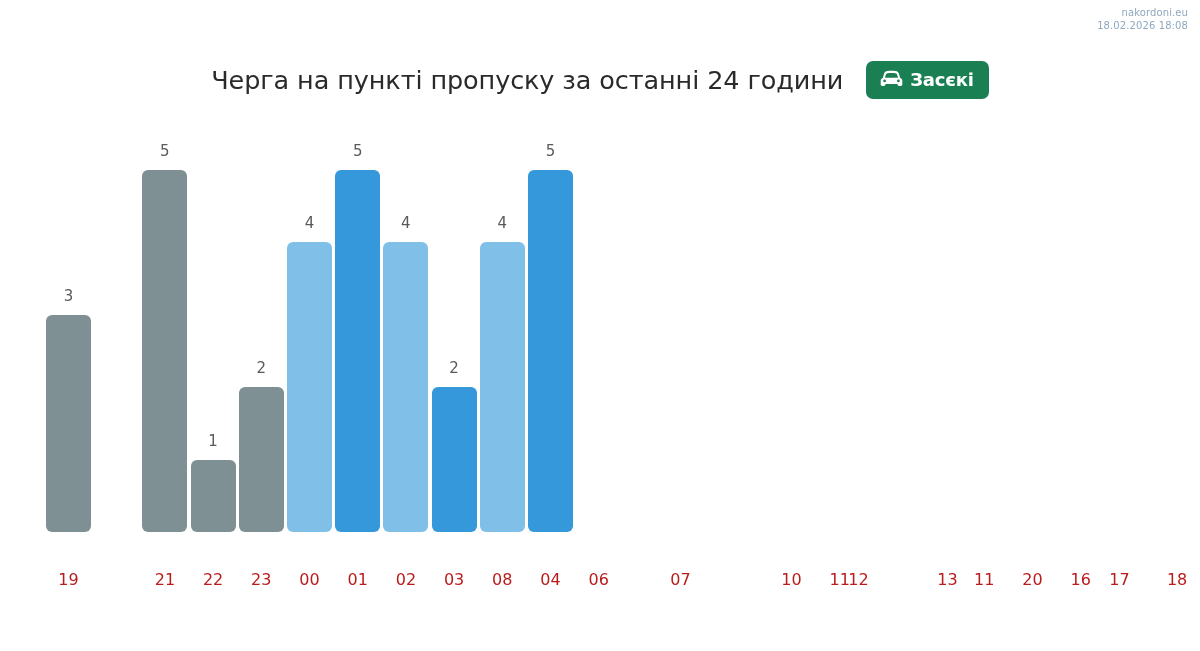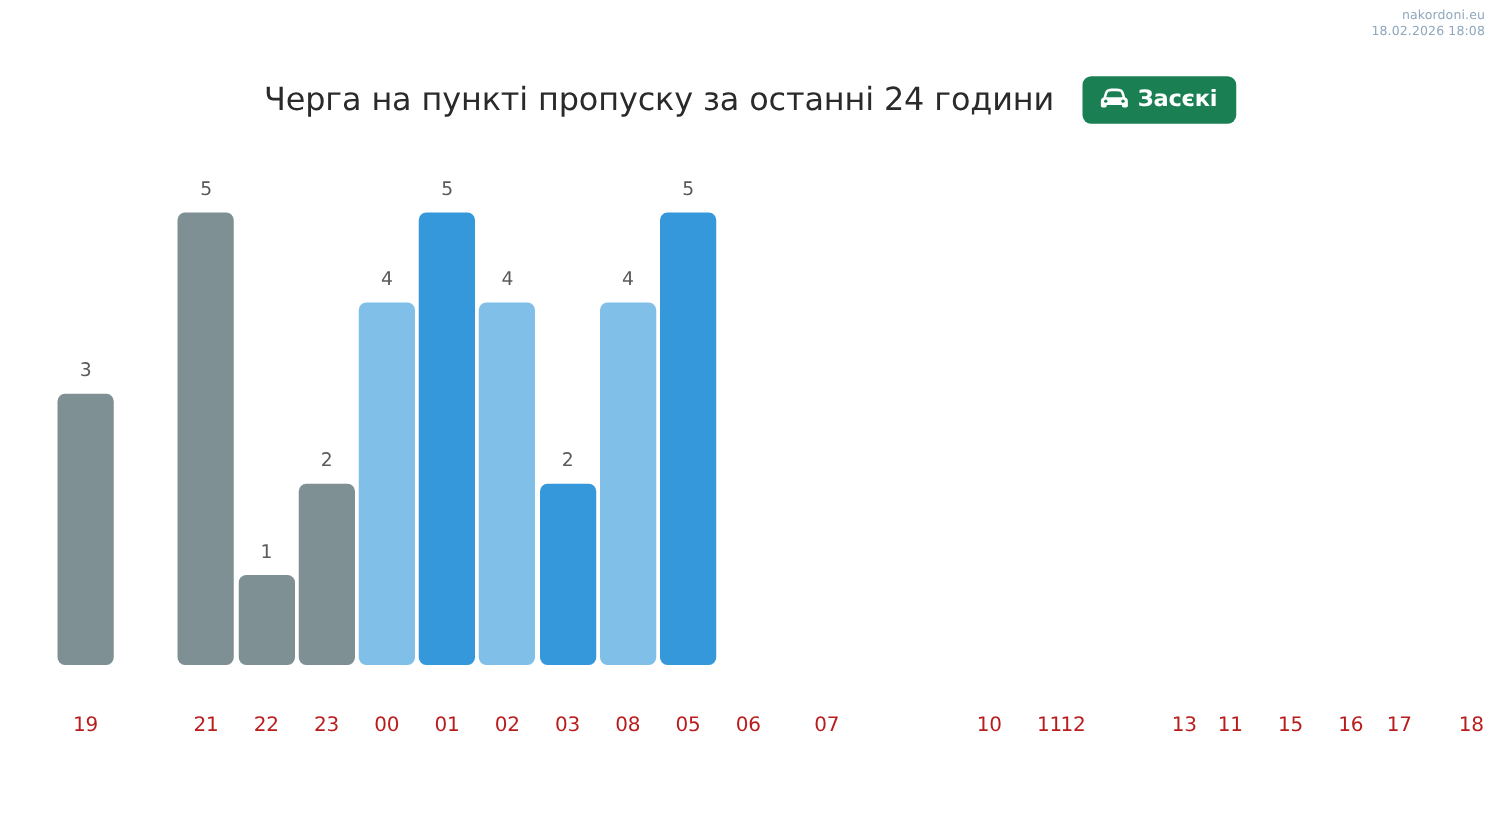--- a/index.html
+++ b/index.html
@@ -188,45 +188,45 @@
         <div class="tick-label">03</div>
       </div>
       <div class="bar-slot" style="left: 433.8px;">
         <div class="bar" style="height: 289.6px; background: rgb(128, 192, 232);"></div>
         <div class="bar-value" style="bottom: 419.6px;">4</div>
         <div class="tick-label">08</div>
       </div>
       <div class="bar-slot" style="left: 482px;">
         <div class="bar" style="height: 362px; background: rgb(52, 152, 219);"></div>
         <div class="bar-value" style="bottom: 492px;">5</div>
-        <div class="tick-label">05</div>
+        <div class="tick-label">04</div>
       </div>
       <div class="bar-slot" style="left: 530.2px;">
         <div class="tick-label">06</div>
       </div>
-      <div class="bar-slot" style="left: 593px;">
+      <div class="bar-slot" style="left: 612px;">
         <div class="tick-label">07</div>
       </div>
       <div class="bar-slot" style="left: 723px;">
         <div class="tick-label">10</div>
       </div>
       <div class="bar-slot" style="left: 771.2px;">
         <div class="tick-label">11</div>
       </div>
       <div class="bar-slot" style="left: 790px;">
         <div class="tick-label">12</div>
       </div>
       <div class="bar-slot" style="left: 879px;">
         <div class="tick-label">13</div>
       </div>
       <div class="bar-slot" style="left: 915.8px;">
         <div class="tick-label">11</div>
       </div>
       <div class="bar-slot" style="left: 964px;">
-        <div class="tick-label">15</div>
+        <div class="tick-label">20</div>
       </div>
       <div class="bar-slot" style="left: 1012.2px;">
         <div class="tick-label">16</div>
       </div>
       <div class="bar-slot" style="left: 1051px;">
         <div class="tick-label">17</div>
       </div>
       <div class="bar-slot" style="left: 1108.6px;">
         <div class="tick-label">18</div>
       </div>

